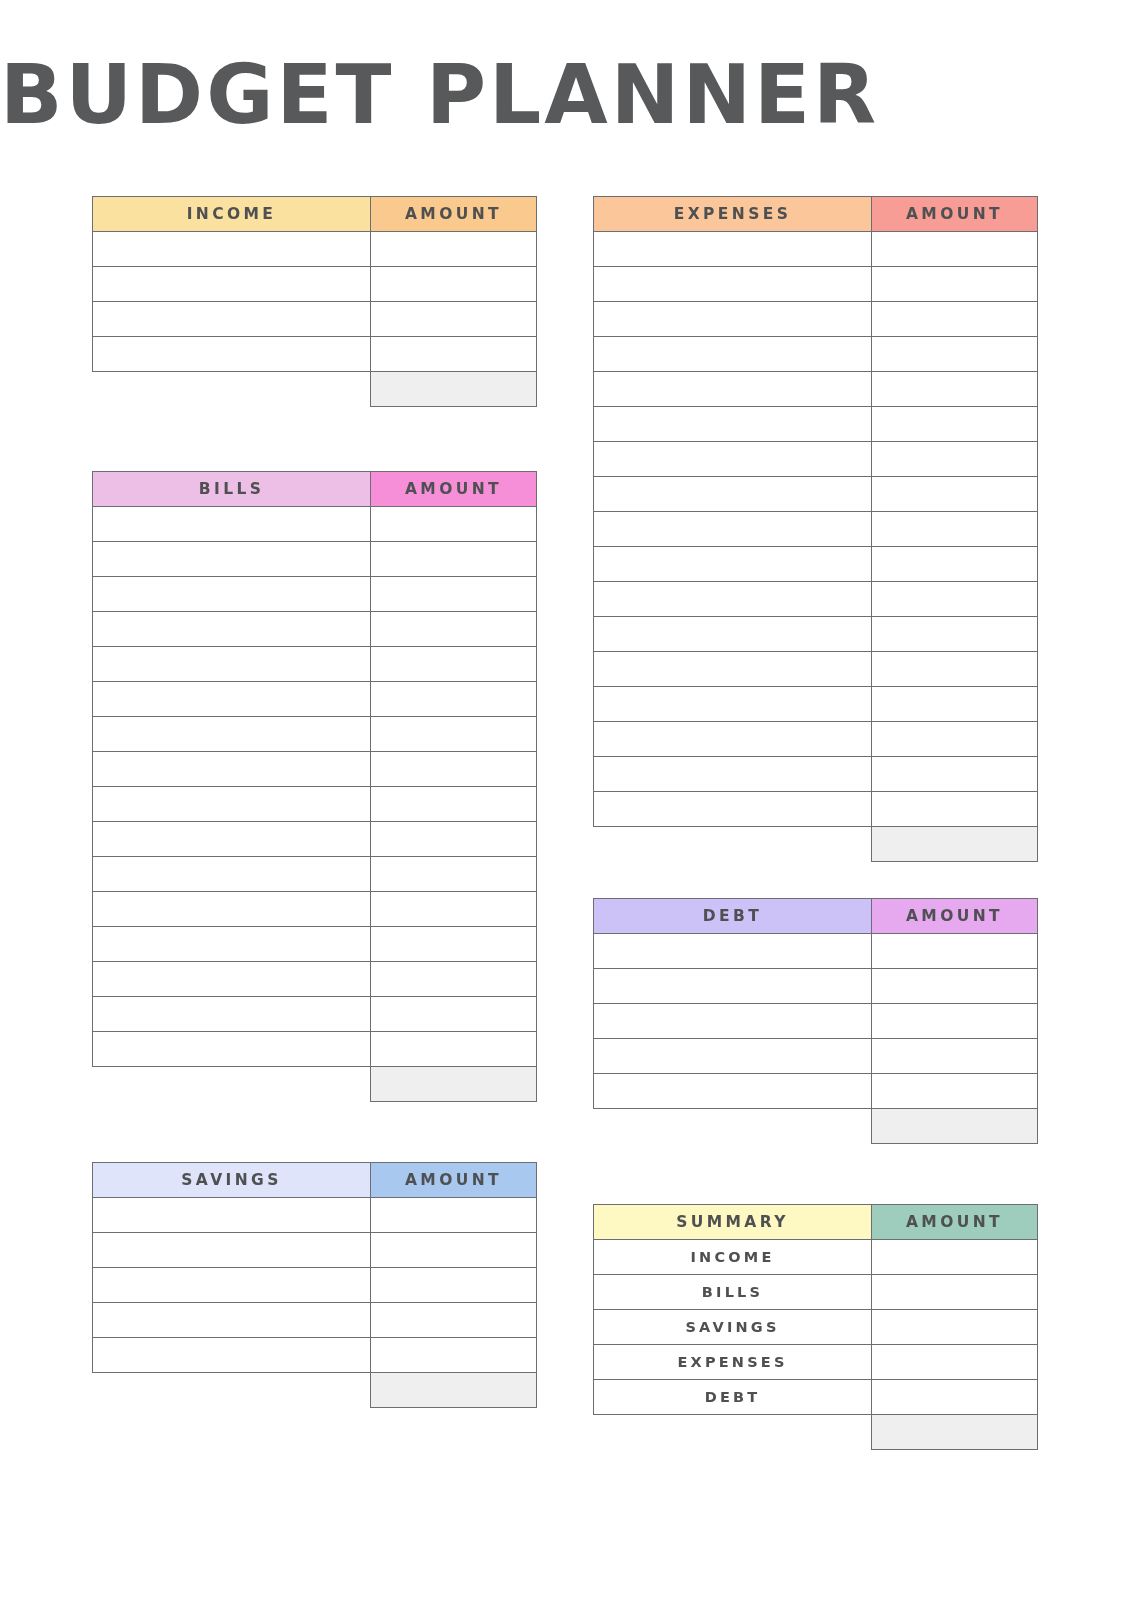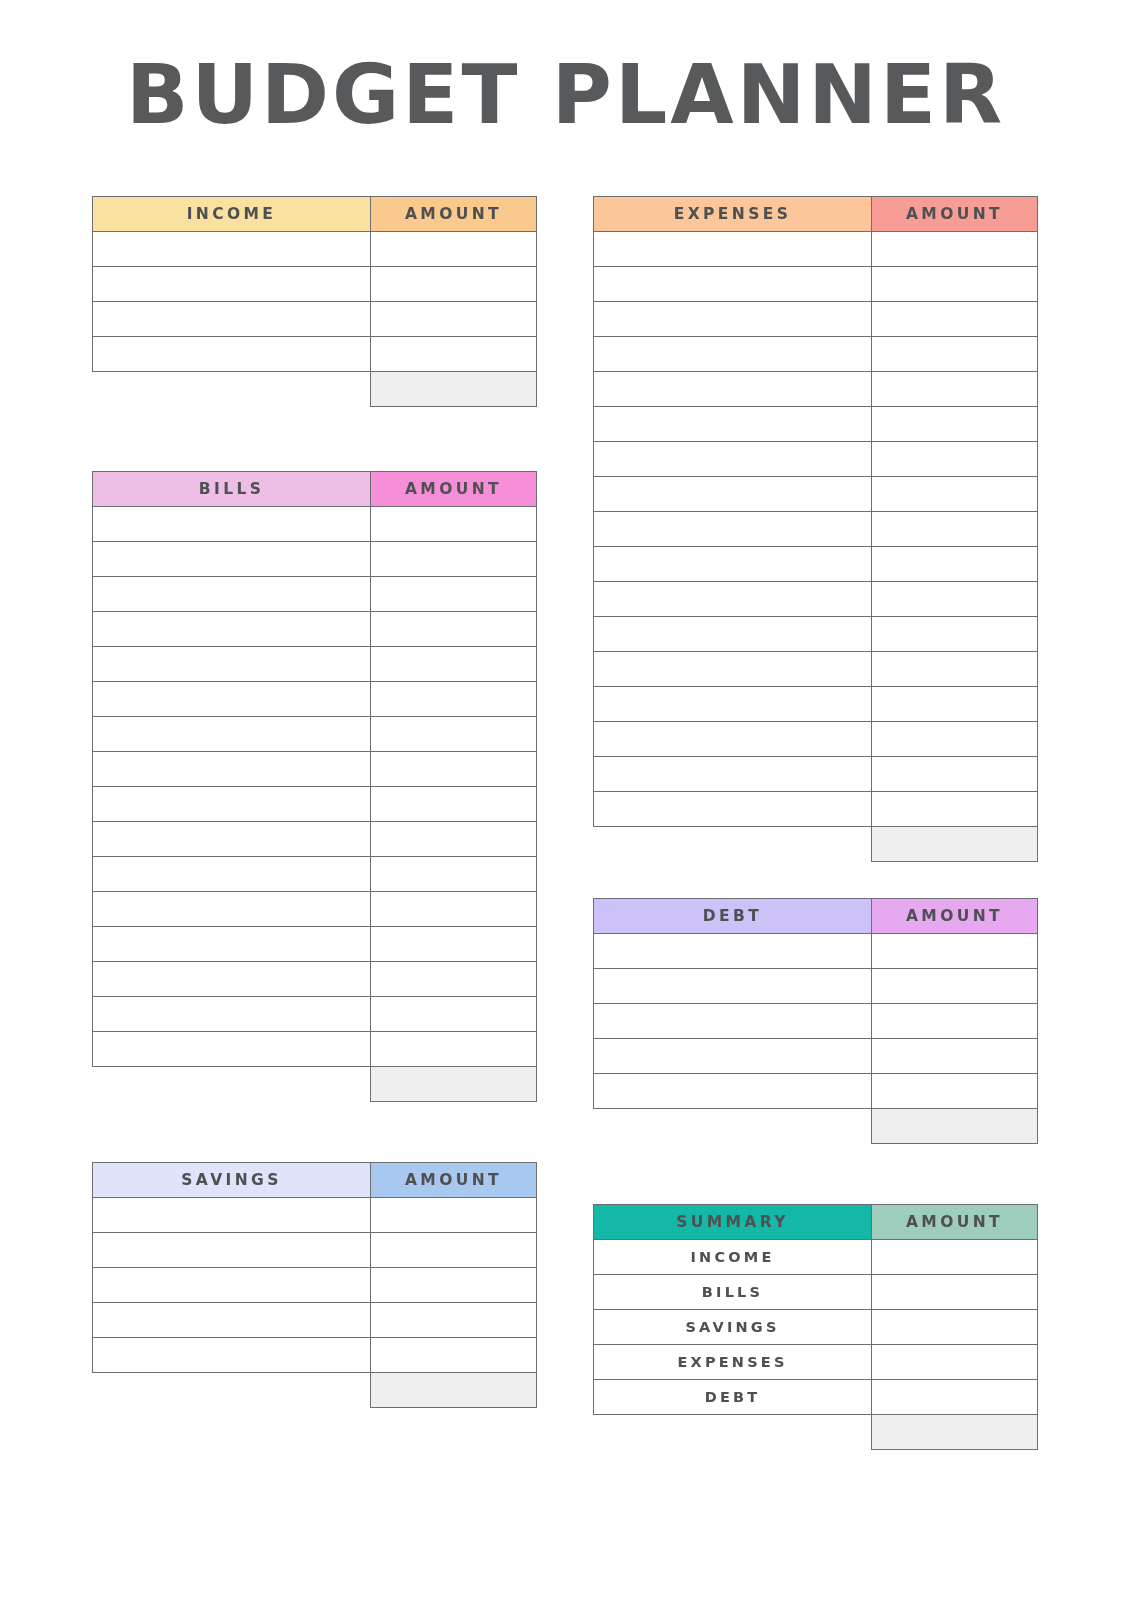--- a/index.html
+++ b/index.html
@@ -15,21 +15,20 @@
     position: relative;
     overflow: hidden;
   }
   .page {
     width: 1131px;
     height: 1600px;
     position: relative;
     box-sizing: border-box;
   }
   .title {
-    text-align: center;
     font-family: "DejaVu Sans", sans-serif;
     font-weight: bold;
     font-size: 82px;
     letter-spacing: 3px;
     color: #58595b;
     margin: 0;
     padding-top: 52px;
     line-height: 1.05;
   }
   .columns {
@@ -91,21 +90,21 @@
   .fill-income-label  { background: #fbe1a0; }
   .fill-income-amt    { background: #fac98d; }
   .fill-bills-label   { background: #edbfe6; }
   .fill-bills-amt     { background: #f78fd8; }
   .fill-savings-label { background: #dfe4fb; }
   .fill-savings-amt   { background: #a9c8f0; }
   .fill-expenses-label{ background: #fbc79a; }
   .fill-expenses-amt  { background: #f79d96; }
   .fill-debt-label    { background: #cdc2f7; }
   .fill-debt-amt      { background: #e6a8ef; }
-  .fill-summary-label { background: #14b8a6; }
+  .fill-summary-label { background: #fef9c3; }
   .fill-summary-amt   { background: #9fcdbd; }
 
   .spacer-36 { height: 36px; }
   .spacer-60 { height: 60px; }
   .spacer-64 { height: 64px; }
 </style>
 </head>
 <body>
 
 <div class="page">

